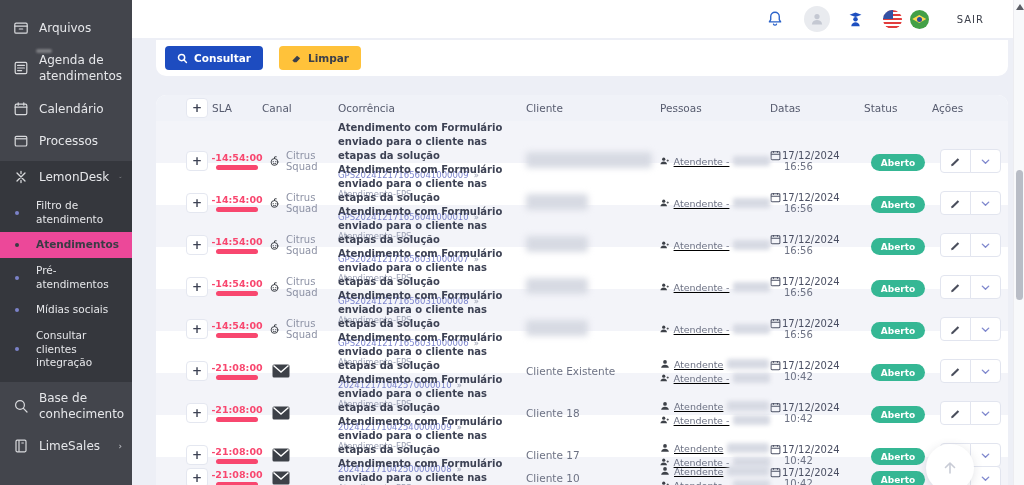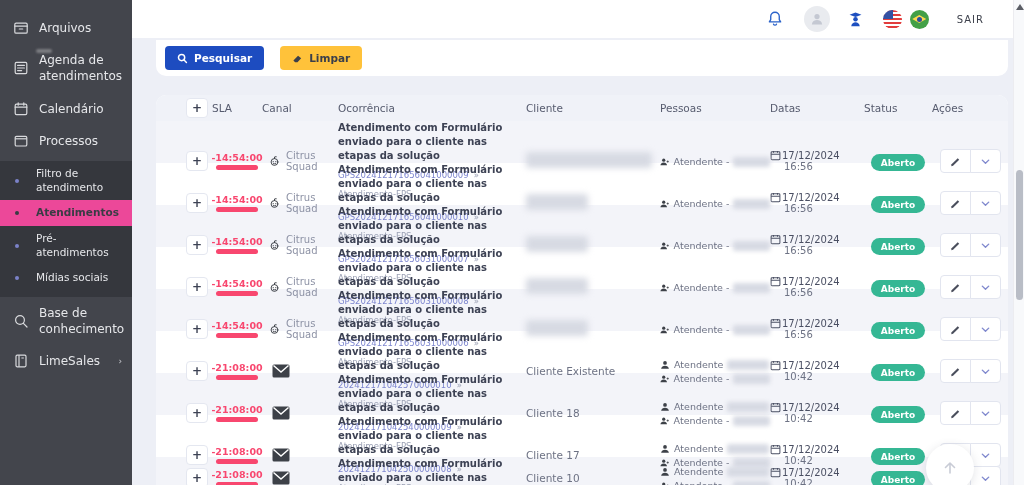--- a/index.html
+++ b/index.html
@@ -70,21 +70,21 @@
   .c-canal { display:flex; align-items:center; gap:5px; padding-left:6px; }
   .canal-label { font-size:10px; color:#8d92a5; }
   .c-occ { padding-right:8px; }
   .occ-title { font-size:10px; font-weight:bold; color:#3d4254; line-height:1.4; }
   .occ-code { font-size:8.5px; color:#7d86cf; margin-top:1px; }
   .occ-suffix { font-size:8.5px; color:#9aa0b4; }
   .c-client { font-size:10.5px; color:#6d7284; padding-right:6px; }
   .blurblock { height:16px; border-radius:3px; background:#d7dae3; filter:blur(3px); }
   .blurblock.lg { width:126px; } .blurblock.sm { width:62px; }
   .c-people { display:flex; flex-direction:column; gap:3px; }
-  .pline { display:flex; align-items:flex-end; gap:4px; }
+  .pline { display:flex; align-items:center; gap:4px;text-decoration:underline; }
   .pline .plabel { font-size:9.5px; color:#6d7284; white-space:nowrap; }
   .pblur { width:42px; height:10px; border-radius:2px; background:#d7dae3; filter:blur(2px); }
   .c-datas { font-size:10px; color:#4a4f63; }
   .d-line { display:flex; align-items:center; gap:1px; }
   .d-time { margin-left:14px; color:#6d7284; }
   .c-status { text-align:center; }
   .badge { display:inline-block; background:#35b794; color:#fff; font-size:9px; font-weight:bold;
            padding:3.5px 10px; border-radius:10px; cursor:default; }
   .c-actions { display:flex; justify-content:center; }
   .abtn { width:31px; height:24px; background:#fff; border:1px solid #e2e5ef; display:flex;
@@ -134,35 +134,48 @@
       </div>
       <div class="nav-item">
         <svg class="nico" width="16" height="16" viewBox="0 0 16 16" fill="none" stroke="#d9dadd" stroke-width="1.2">
             <rect x="2.2" y="3.4" width="11.6" height="9.6" rx="1.3"></rect>
             <path d="M2.2 5.8h11.6"></path>
           </svg>
         <span class="nlabel">Processos</span>
       </div>
 
       <div class="ld-group">
+        <div class="nav-item">
+          <svg class="nico" width="16" height="16" viewBox="0 0 16 16" fill="none" stroke="#d9dadd" stroke-width="1.3" stroke-linecap="round">
+              <path d="M4 4l8 8M12 4l-8 8M8 2.5v2M8 11.5v2"></path>
+            </svg>
+          <span class="nlabel">LemonDesk</span>
+          <svg class="chev-r" width="9" height="9" viewBox="0 0 10 10" fill="none" stroke="#cfd1d6" stroke-width="1.4" stroke-linecap="round">
+              <path d="M2 3.5l3 3 3-3"></path>
+            </svg>
+        </div>
         <div class="sub-item">
           <span class="sub-bullet"></span>
           <span class="sub-label">Filtro de atendimento</span>
         </div>
         <div class="sub-item active">
           <span class="sub-bullet"></span>
           <span class="sub-label">Atendimentos</span>
         </div>
         <div class="sub-item">
           <span class="sub-bullet"></span>
           <span class="sub-label">Pré-atendimentos</span>
         </div>
         <div class="sub-item">
           <span class="sub-bullet"></span>
           <span class="sub-label">Mídias sociais</span>
+        </div>
+        <div class="sub-item">
+          <span class="sub-bullet"></span>
+          <span class="sub-label">Consultar clientes integração</span>
         </div>
       </div>
 
       <div class="nav-item">
         <svg class="nico" width="16" height="16" viewBox="0 0 16 16" fill="none" stroke="#d9dadd" stroke-width="1.2" stroke-linecap="round">
             <circle cx="7" cy="7" r="4.4"></circle>
             <path d="M10.4 10.4L14 14"></path>
           </svg>
         <span class="nlabel">Base de conhecimento</span>
       </div>
@@ -203,21 +216,21 @@
     <span class="sair">SAIR</span>
   </header>
 
   <div class="main">
     <div class="filters-card">
       <button class="btn btn-primary">
         <svg width="11" height="11" viewBox="0 0 12 12" fill="none" stroke="#fff" stroke-width="1.6" stroke-linecap="round">
             <circle cx="5" cy="5" r="3.4"></circle>
             <path d="M7.7 7.7l2.6 2.6"></path>
           </svg>
-        <span>Pesquisar</span>
+        <span>Consultar</span>
       </button>
       <button class="btn btn-warning">
         <svg width="11" height="11" viewBox="0 0 12 12" fill="#3b3f4a">
             <path d="M1.5 8.2L6.6 3l3.4 2.6-4 4.4H3.4zM1.5 10.6h9"></path>
           </svg>
         <span>Limpar</span>
       </button>
     </div>
 
     <div class="table-card">

